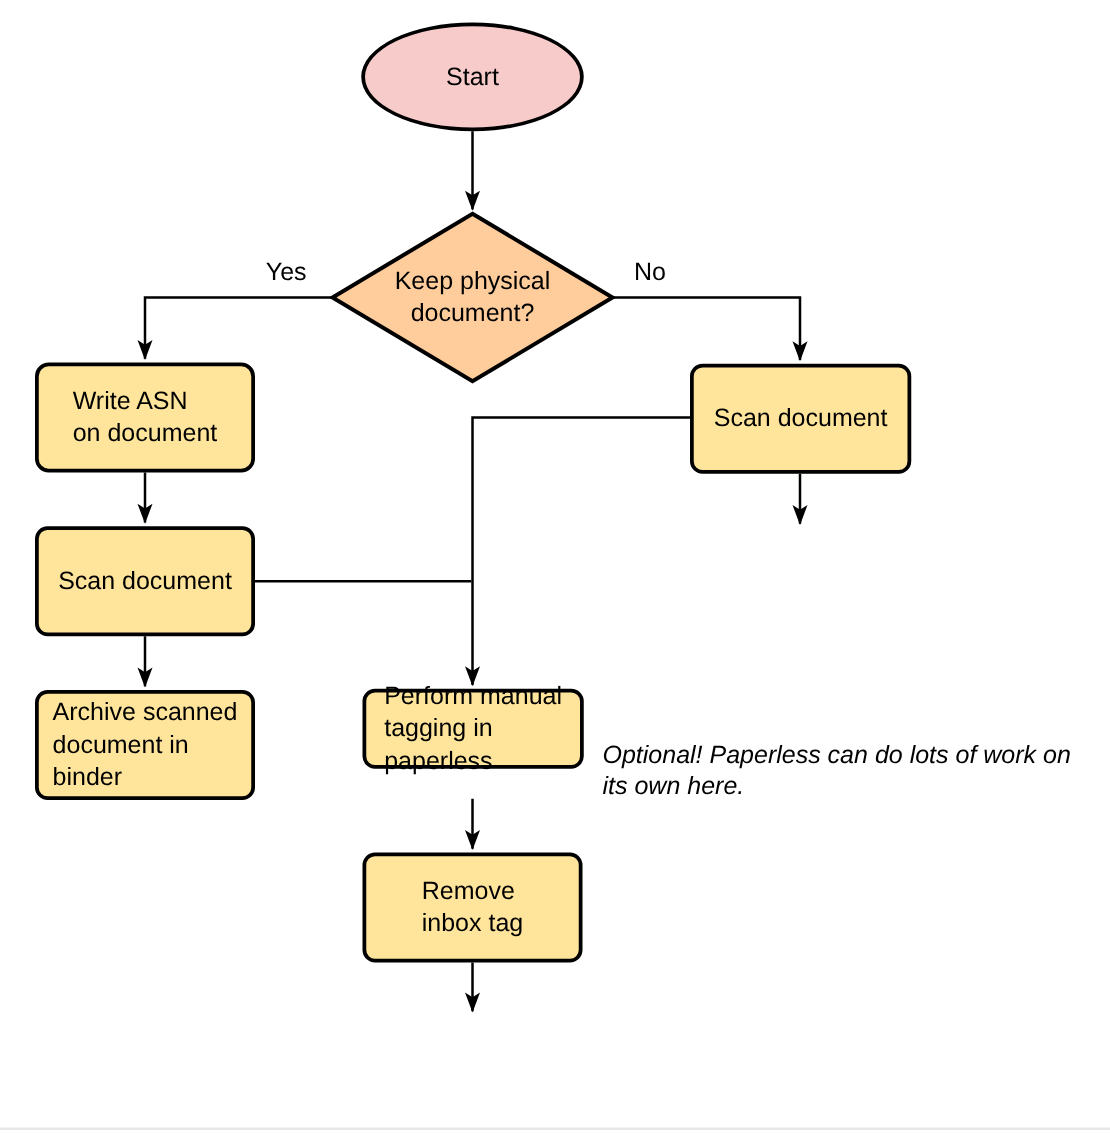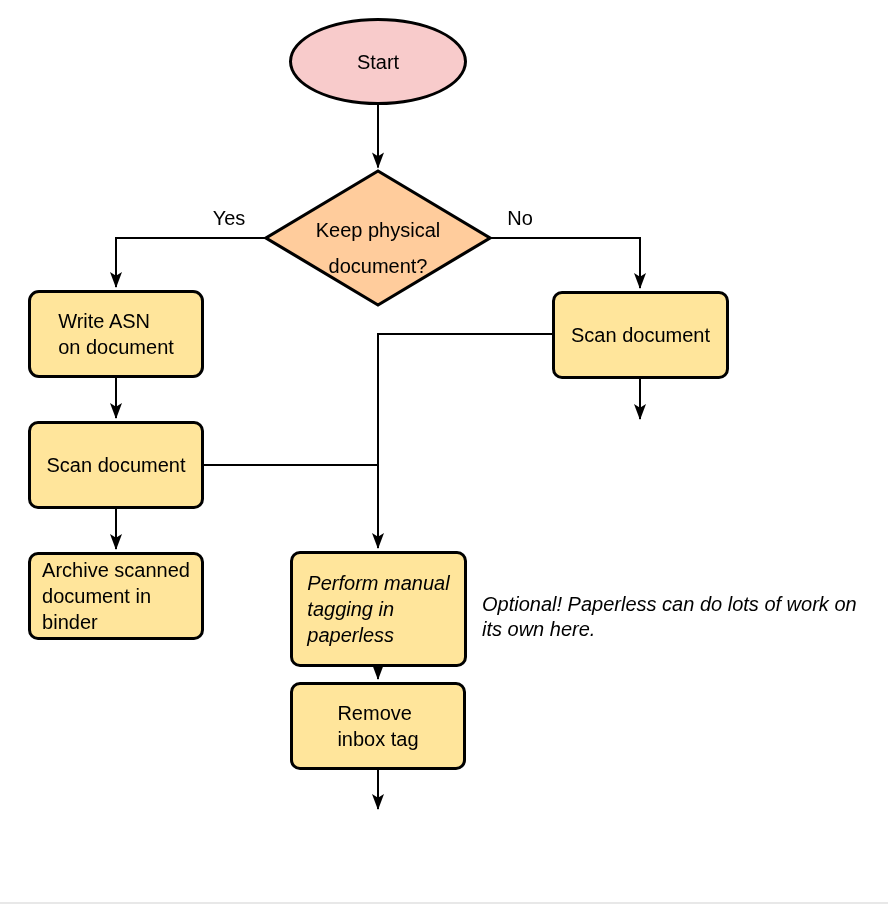--- a/index.html
+++ b/index.html
@@ -23,27 +23,27 @@
   .rect   { background:var(--yellow,#ffe59b); border-radius:10px; }
   .ellipse{ background:var(--pink,#f8cbcb); border-radius:50%; }
   .lbl { white-space:pre-line; }
 
   .n-start  { left:289px; top:18px;  width:178px; height:87px; }
   .n-write  { left:28px;  top:290px; width:176px; height:88px;border-radius:11px; }
   .n-scanl  { left:28px;  top:421px; width:176px; height:88px; }
   .n-archive{ left:28px;  top:552px; width:176px; height:88px; }
   .n-scanr  { left:552px; top:291px; width:177px; height:88px; }
   .n-trash  { left:552px; top:422px; width:177px; height:88px; }
-  .n-tag    { left:290px; top:551px; width:177px; height:116px;font-style:italic; }
+  .n-tag    { left:290px; top:551px; width:177px; height:64px; }
   .n-remove { left:290px; top:682px; width:176px; height:88px; }
   .n-end    { left:289px; top:812px; width:178px; height:88px; }
 
   .diamond-label {
     position:absolute; left:293px; top:212px; width:170px;
-    text-align:center; font-size:20px; line-height:36px; white-space:pre-line;
+    text-align:center; font-size:20px; line-height:26px; white-space:pre-line;
   }
   .edge-label {
     position:absolute; font-size:20px; line-height:22px; text-align:center;
   }
   .yes-label { left:203px; top:207px; width:52px; }
   .no-label  { left:494px; top:207px; width:52px; }
   .note {
     position:absolute; left:482px; top:592px; width:410px;
     font-size:20px; line-height:25px; font-style:italic; white-space:pre-line;
   }

